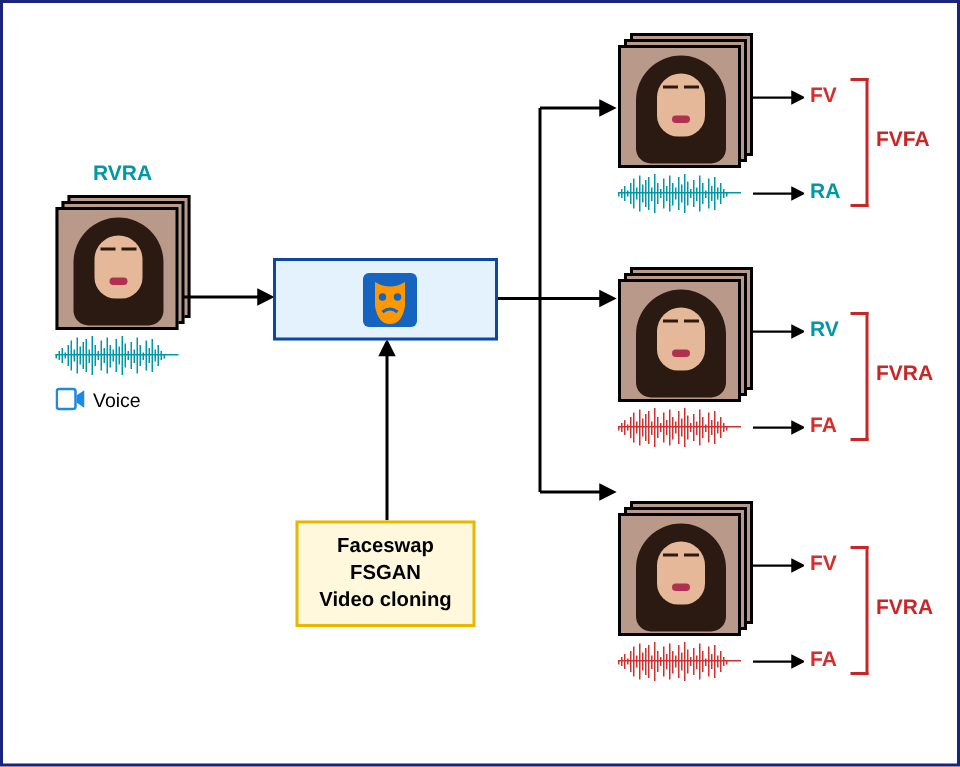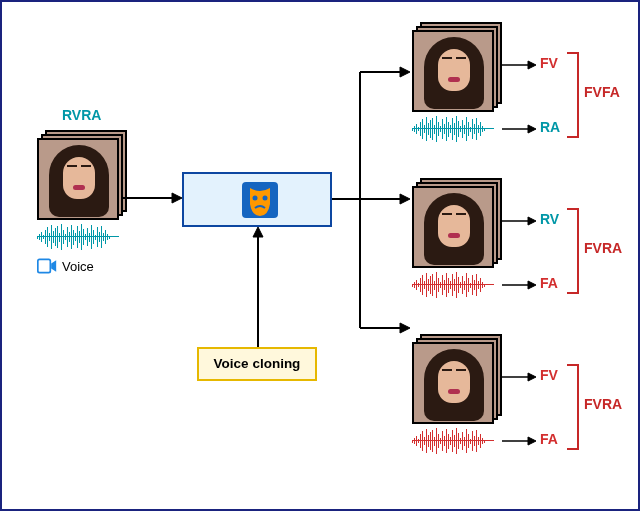--- a/index.html
+++ b/index.html
@@ -226,21 +226,23 @@
       <path d="M15 28 Q20 24 25 28" stroke="#1565c0" stroke-width="2" fill="none"></path>
     </svg>
   </div>
 
   <svg class="arrow" style="left:246px; top:225px; width:20px; height:120px;">
     <line x1="10" y1="120" x2="10" y2="10" stroke-width="2"></line>
     <polygon points="5,10 10,0 15,10"></polygon>
   </svg>
 
   <div class="methods" style="left:195px; top:345px; width:120px;">
-    <div>Voice cloning</div>
+    <div>Faceswap</div>
+    <div>FSGAN</div>
+    <div>Video cloning</div>
   </div>
 
   <svg class="arrow" style="left:330px; top:40px; width:80px; height:320px;">
 
     <line x1="0" y1="157" x2="28" y2="157" stroke-width="2"></line>
 
     <line x1="28" y1="30" x2="28" y2="286" stroke-width="2"></line>
 
     <line x1="28" y1="30" x2="68" y2="30" stroke-width="2"></line>
     <polygon points="68,25 78,30 68,35"></polygon>

